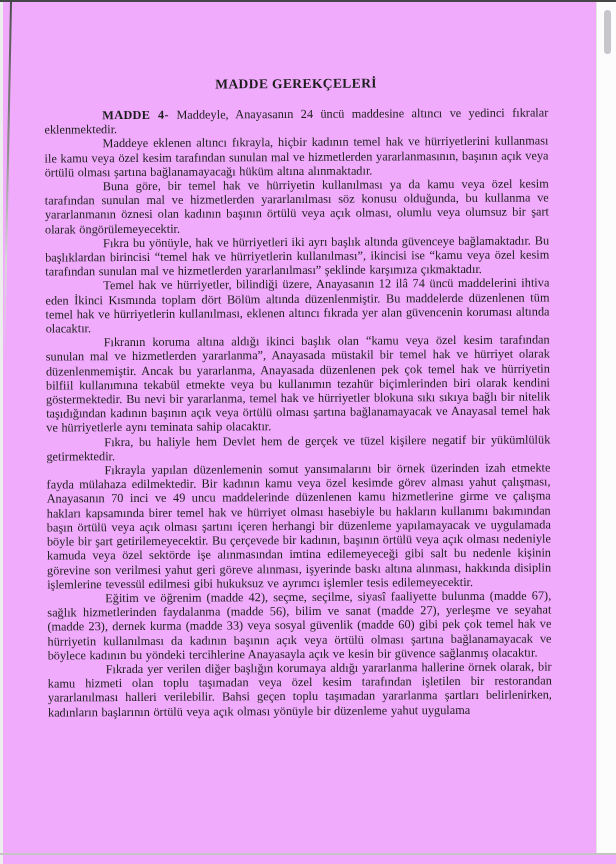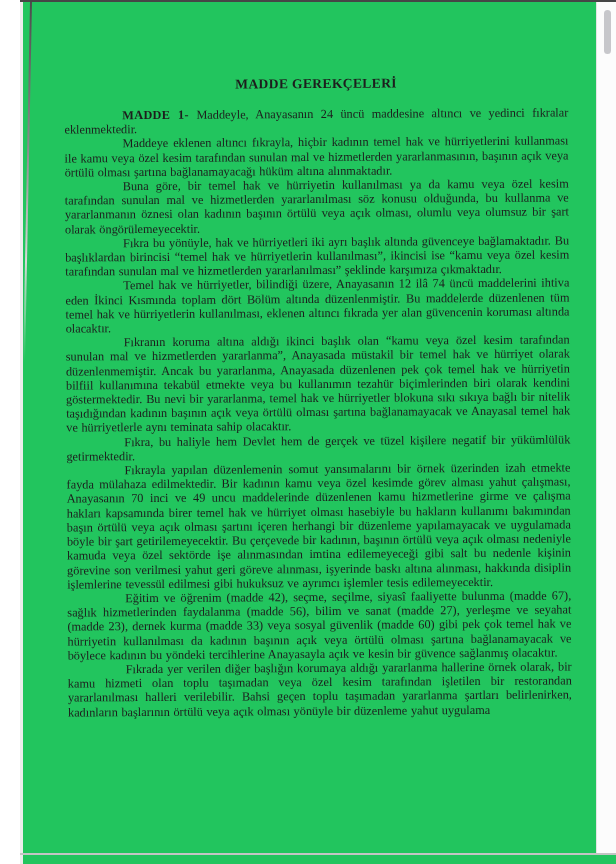--- a/index.html
+++ b/index.html
@@ -3,21 +3,21 @@
 <meta charset="utf-8">
 <style>
   html, body { margin: 0; padding: 0; }
   body {
     width: 616px; height: 864px;
     background: #ffffff;
     overflow: hidden;
     position: relative;
     font-family: "Liberation Serif", serif;
   }
-  .viewer { position: absolute; inset: 0; background: #22c55e; margin-left: 20px; }
+  .viewer { position: absolute; inset: 0; background: #f0abfc; }
 
   
   .edge-top    { position: absolute; top: 0; left: 0; width: 616px; height: 2px; background: #464646; }
   .edge-left-band { position: absolute; top: 0; left: 0; width: 3px; height: 864px; background: #ededed; }
   .edge-left-shadow {
     position: absolute; top: 2px; left: 10px; width: 2px; height: 360px;
     background: linear-gradient(#4c4c4c 0%, #8b8b8b 40%, #d8d8d8 72%, rgba(216,216,216,0) 100%);
     transform: rotate(1.1deg); transform-origin: top center;
   }
   .edge-bottom { position: absolute; top: 853px; left: 0; width: 616px; height: 2px; background: #c4c4c4; }
@@ -56,21 +56,21 @@
 <div class="viewer">
 
   <div class="edge-left-band"></div>
   <div class="edge-left-shadow"></div>
   <div class="edge-top"></div>
   <div class="edge-bottom"></div>
 
   <div class="sheet">
     <h1 class="doc-title">MADDE GEREKÇELERİ</h1>
 
-    <p class="para"><span class="lead-bold">MADDE 1- </span><span>Maddeyle, Anayasanın 24 üncü maddesine altıncı ve yedinci fıkralar eklenmektedir.</span></p>
+    <p class="para"><span class="lead-bold">MADDE 4- </span><span>Maddeyle, Anayasanın 24 üncü maddesine altıncı ve yedinci fıkralar eklenmektedir.</span></p>
     <p class="para"><span>Maddeye eklenen altıncı fıkrayla, hiçbir kadının temel hak ve hürriyetlerini kullanması ile kamu veya özel kesim tarafından sunulan mal ve hizmetlerden yararlanmasının, başının açık veya örtülü olması şartına bağlanamayacağı hüküm altına alınmaktadır.</span></p>
     <p class="para"><span>Buna göre, bir temel hak ve hürriyetin kullanılması ya da kamu veya özel kesim tarafından sunulan mal ve hizmetlerden yararlanılması söz konusu olduğunda, bu kullanma ve yararlanmanın öznesi olan kadının başının örtülü veya açık olması, olumlu veya olumsuz bir şart olarak öngörülemeyecektir.</span></p>
     <p class="para"><span>Fıkra bu yönüyle, hak ve hürriyetleri iki ayrı başlık altında güvenceye bağlamaktadır. Bu başlıklardan birincisi “temel hak ve hürriyetlerin kullanılması”, ikincisi ise “kamu veya özel kesim tarafından sunulan mal ve hizmetlerden yararlanılması” şeklinde karşımıza çıkmaktadır.</span></p>
     <p class="para"><span>Temel hak ve hürriyetler, bilindiği üzere, Anayasanın 12 ilâ 74 üncü maddelerini ihtiva eden İkinci Kısmında toplam dört Bölüm altında düzenlenmiştir. Bu maddelerde düzenlenen tüm temel hak ve hürriyetlerin kullanılması, eklenen altıncı fıkrada yer alan güvencenin koruması altında olacaktır.</span></p>
     <p class="para"><span>Fıkranın koruma altına aldığı ikinci başlık olan “kamu veya özel kesim tarafından sunulan mal ve hizmetlerden yararlanma”, Anayasada müstakil bir temel hak ve hürriyet olarak düzenlenmemiştir. Ancak bu yararlanma, Anayasada düzenlenen pek çok temel hak ve hürriyetin bilfiil kullanımına tekabül etmekte veya bu kullanımın tezahür biçimlerinden biri olarak kendini göstermektedir. Bu nevi bir yararlanma, temel hak ve hürriyetler blokuna sıkı sıkıya bağlı bir nitelik taşıdığından kadının başının açık veya örtülü olması şartına bağlanamayacak ve Anayasal temel hak ve hürriyetlerle aynı teminata sahip olacaktır.</span></p>
     <p class="para"><span>Fıkra, bu haliyle hem Devlet hem de gerçek ve tüzel kişilere negatif bir yükümlülük getirmektedir.</span></p>
     <p class="para"><span>Fıkrayla yapılan düzenlemenin somut yansımalarını bir örnek üzerinden izah etmekte fayda mülahaza edilmektedir. Bir kadının kamu veya özel kesimde görev alması yahut çalışması, Anayasanın 70 inci ve 49 uncu maddelerinde düzenlenen kamu hizmetlerine girme ve çalışma hakları kapsamında birer temel hak ve hürriyet olması hasebiyle bu hakların kullanımı bakımından başın örtülü veya açık olması şartını içeren herhangi bir düzenleme yapılamayacak ve uygulamada böyle bir şart getirilemeyecektir. Bu çerçevede bir kadının, başının örtülü veya açık olması nedeniyle kamuda veya özel sektörde işe alınmasından imtina edilemeyeceği gibi salt bu nedenle kişinin görevine son verilmesi yahut geri göreve alınması, işyerinde baskı altına alınması, hakkında disiplin işlemlerine tevessül edilmesi gibi hukuksuz ve ayrımcı işlemler tesis edilemeyecektir.</span></p>
     <p class="para"><span>Eğitim ve öğrenim (madde 42), seçme, seçilme, siyasî faaliyette bulunma (madde 67), sağlık hizmetlerinden faydalanma (madde 56), bilim ve sanat (madde 27), yerleşme ve seyahat (madde 23), dernek kurma (madde 33) veya sosyal güvenlik (madde 60) gibi pek çok temel hak ve hürriyetin kullanılması da kadının başının açık veya örtülü olması şartına bağlanamayacak ve böylece kadının bu yöndeki tercihlerine Anayasayla açık ve kesin bir güvence sağlanmış olacaktır.</span></p>
     <p class="para"><span>Fıkrada yer verilen diğer başlığın korumaya aldığı yararlanma hallerine örnek olarak, bir kamu hizmeti olan toplu taşımadan veya özel kesim tarafından işletilen bir restorandan yararlanılması halleri verilebilir. Bahsi geçen toplu taşımadan yararlanma şartları belirlenirken, kadınların başlarının örtülü veya açık olması yönüyle bir düzenleme yahut uygulama</span></p>
   </div>

